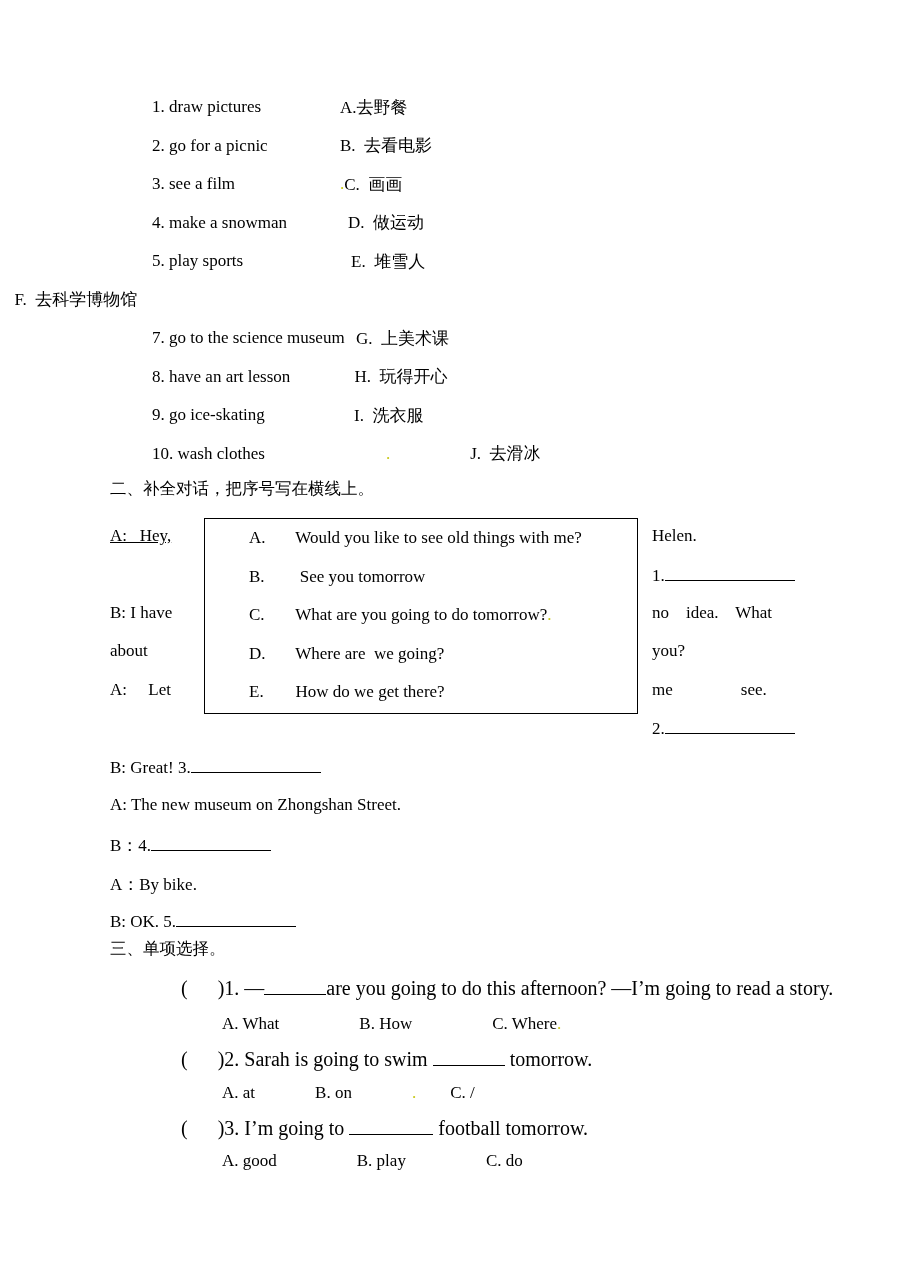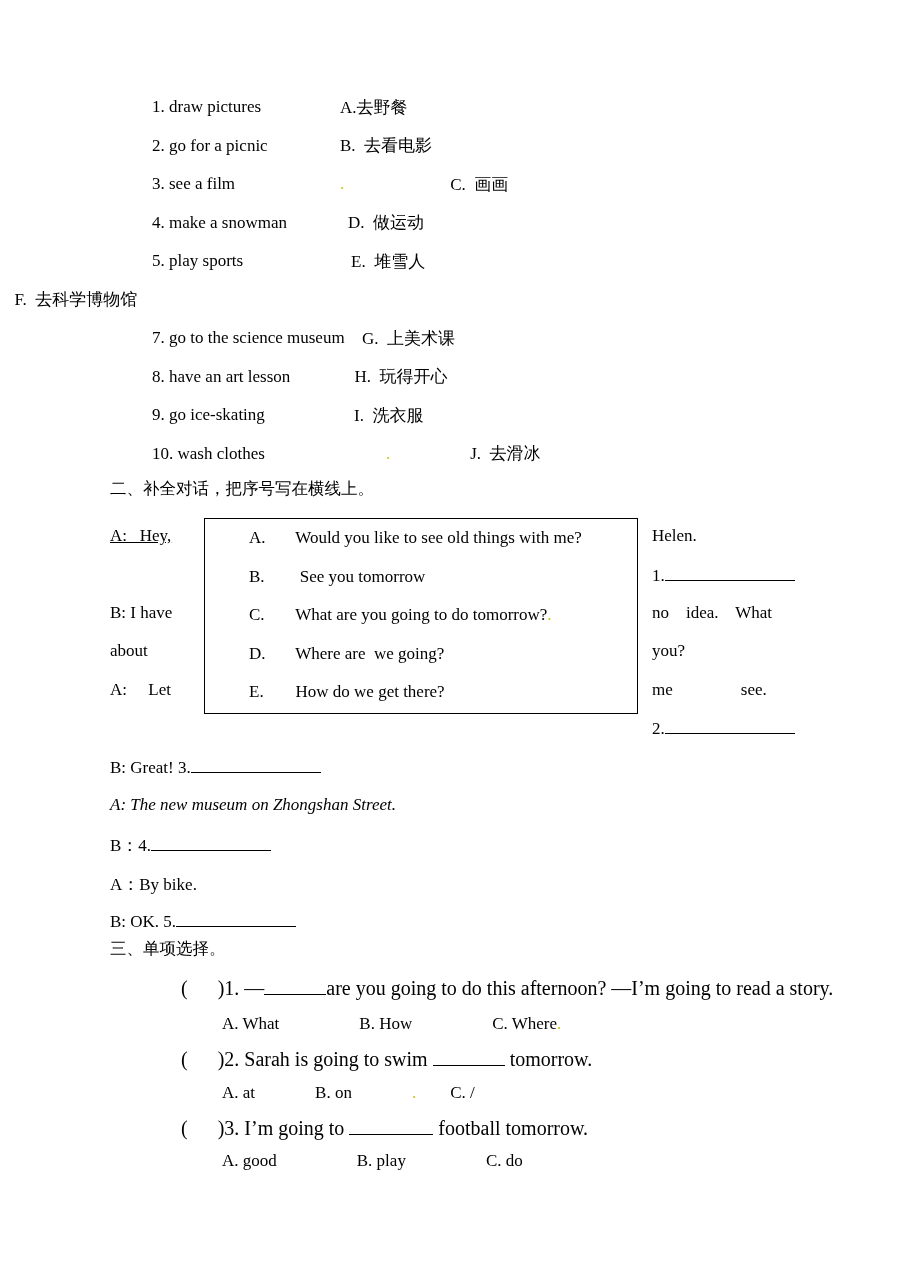--- a/index.html
+++ b/index.html
@@ -70,21 +70,21 @@
   #dlg-helen  { top: 526px; left: 652px; }
   #dlg-b1     { top: 603px; left: 110px; }
   #dlg-about  { top: 641px; left: 110px; }
   #dlg-blank1 { top: 565px; left: 652px; }
   #dlg-noidea { top: 603px; left: 652px; }
   #dlg-you    { top: 641px; left: 652px; }
   #dlg-a2     { top: 680px; left: 110px; }
   #dlg-mesee  { top: 680px; left: 652px; }
   #dlg-blank2 { top: 718px; left: 652px; }
   #dlg-b2     { top: 757px; left: 110px; }
-  #dlg-a3     { top: 795px; left: 110px; font-style: italic; }
+  #dlg-a3     { top: 795px; left: 110px; }
   #dlg-b3     { top: 834px; left: 110px; }
   #dlg-a4     { top: 873px; left: 110px; }
   #dlg-b4     { top: 911px; left: 110px; }
 
   .blank-line {
     display: inline-block;
     border-bottom: 1px solid #000;
     width: 130px;
     vertical-align: baseline;
     height: 15px;
@@ -162,40 +162,40 @@
     </div>
 
     <div class="match-row">
       <span class="match-left">2. go for a picnic</span>
       <span class="match-right">B.  去看电影</span>
     </div>
 
     <div class="match-row">
       <span class="match-left">3. see a film</span>
       <span class="dot-mark">.</span>
-      <span class="match-right" style="margin-left:106px">C.  画画</span>
+      <span class="match-right" style="">C.  画画</span>
     </div>
 
     <div class="match-row">
       <span class="match-left">4. make a snowman</span>
       <span class="match-right" style="margin-left:8px">D.  做运动</span>
     </div>
 
     <div class="match-row">
       <span class="match-left">5. play sports</span>
       <span class="match-right" style="margin-left:11px">E.  堆雪人</span>
     </div>
 
     <div class="match-row">
       <span class="match-right" style="margin-left:6px">  F.  去科学博物馆</span>
     </div>
 
     <div class="match-row">
       <span class="match-left">7. go to the science museum</span>
-      <span class="match-right" style="margin-left:22px">G.  上美术课</span>
+      <span class="match-right" style="margin-left:16px">G.  上美术课</span>
     </div>
 
     <div class="match-row">
       <span class="match-left">8. have an art lesson</span>
       <span class="match-right" style="margin-left:6px">  H.  玩得开心</span>
     </div>
 
     <div class="match-row">
       <span class="match-left">9. go ice-skating</span>
       <span class="match-right" style="margin-left:14px">I.  洗衣服</span>

